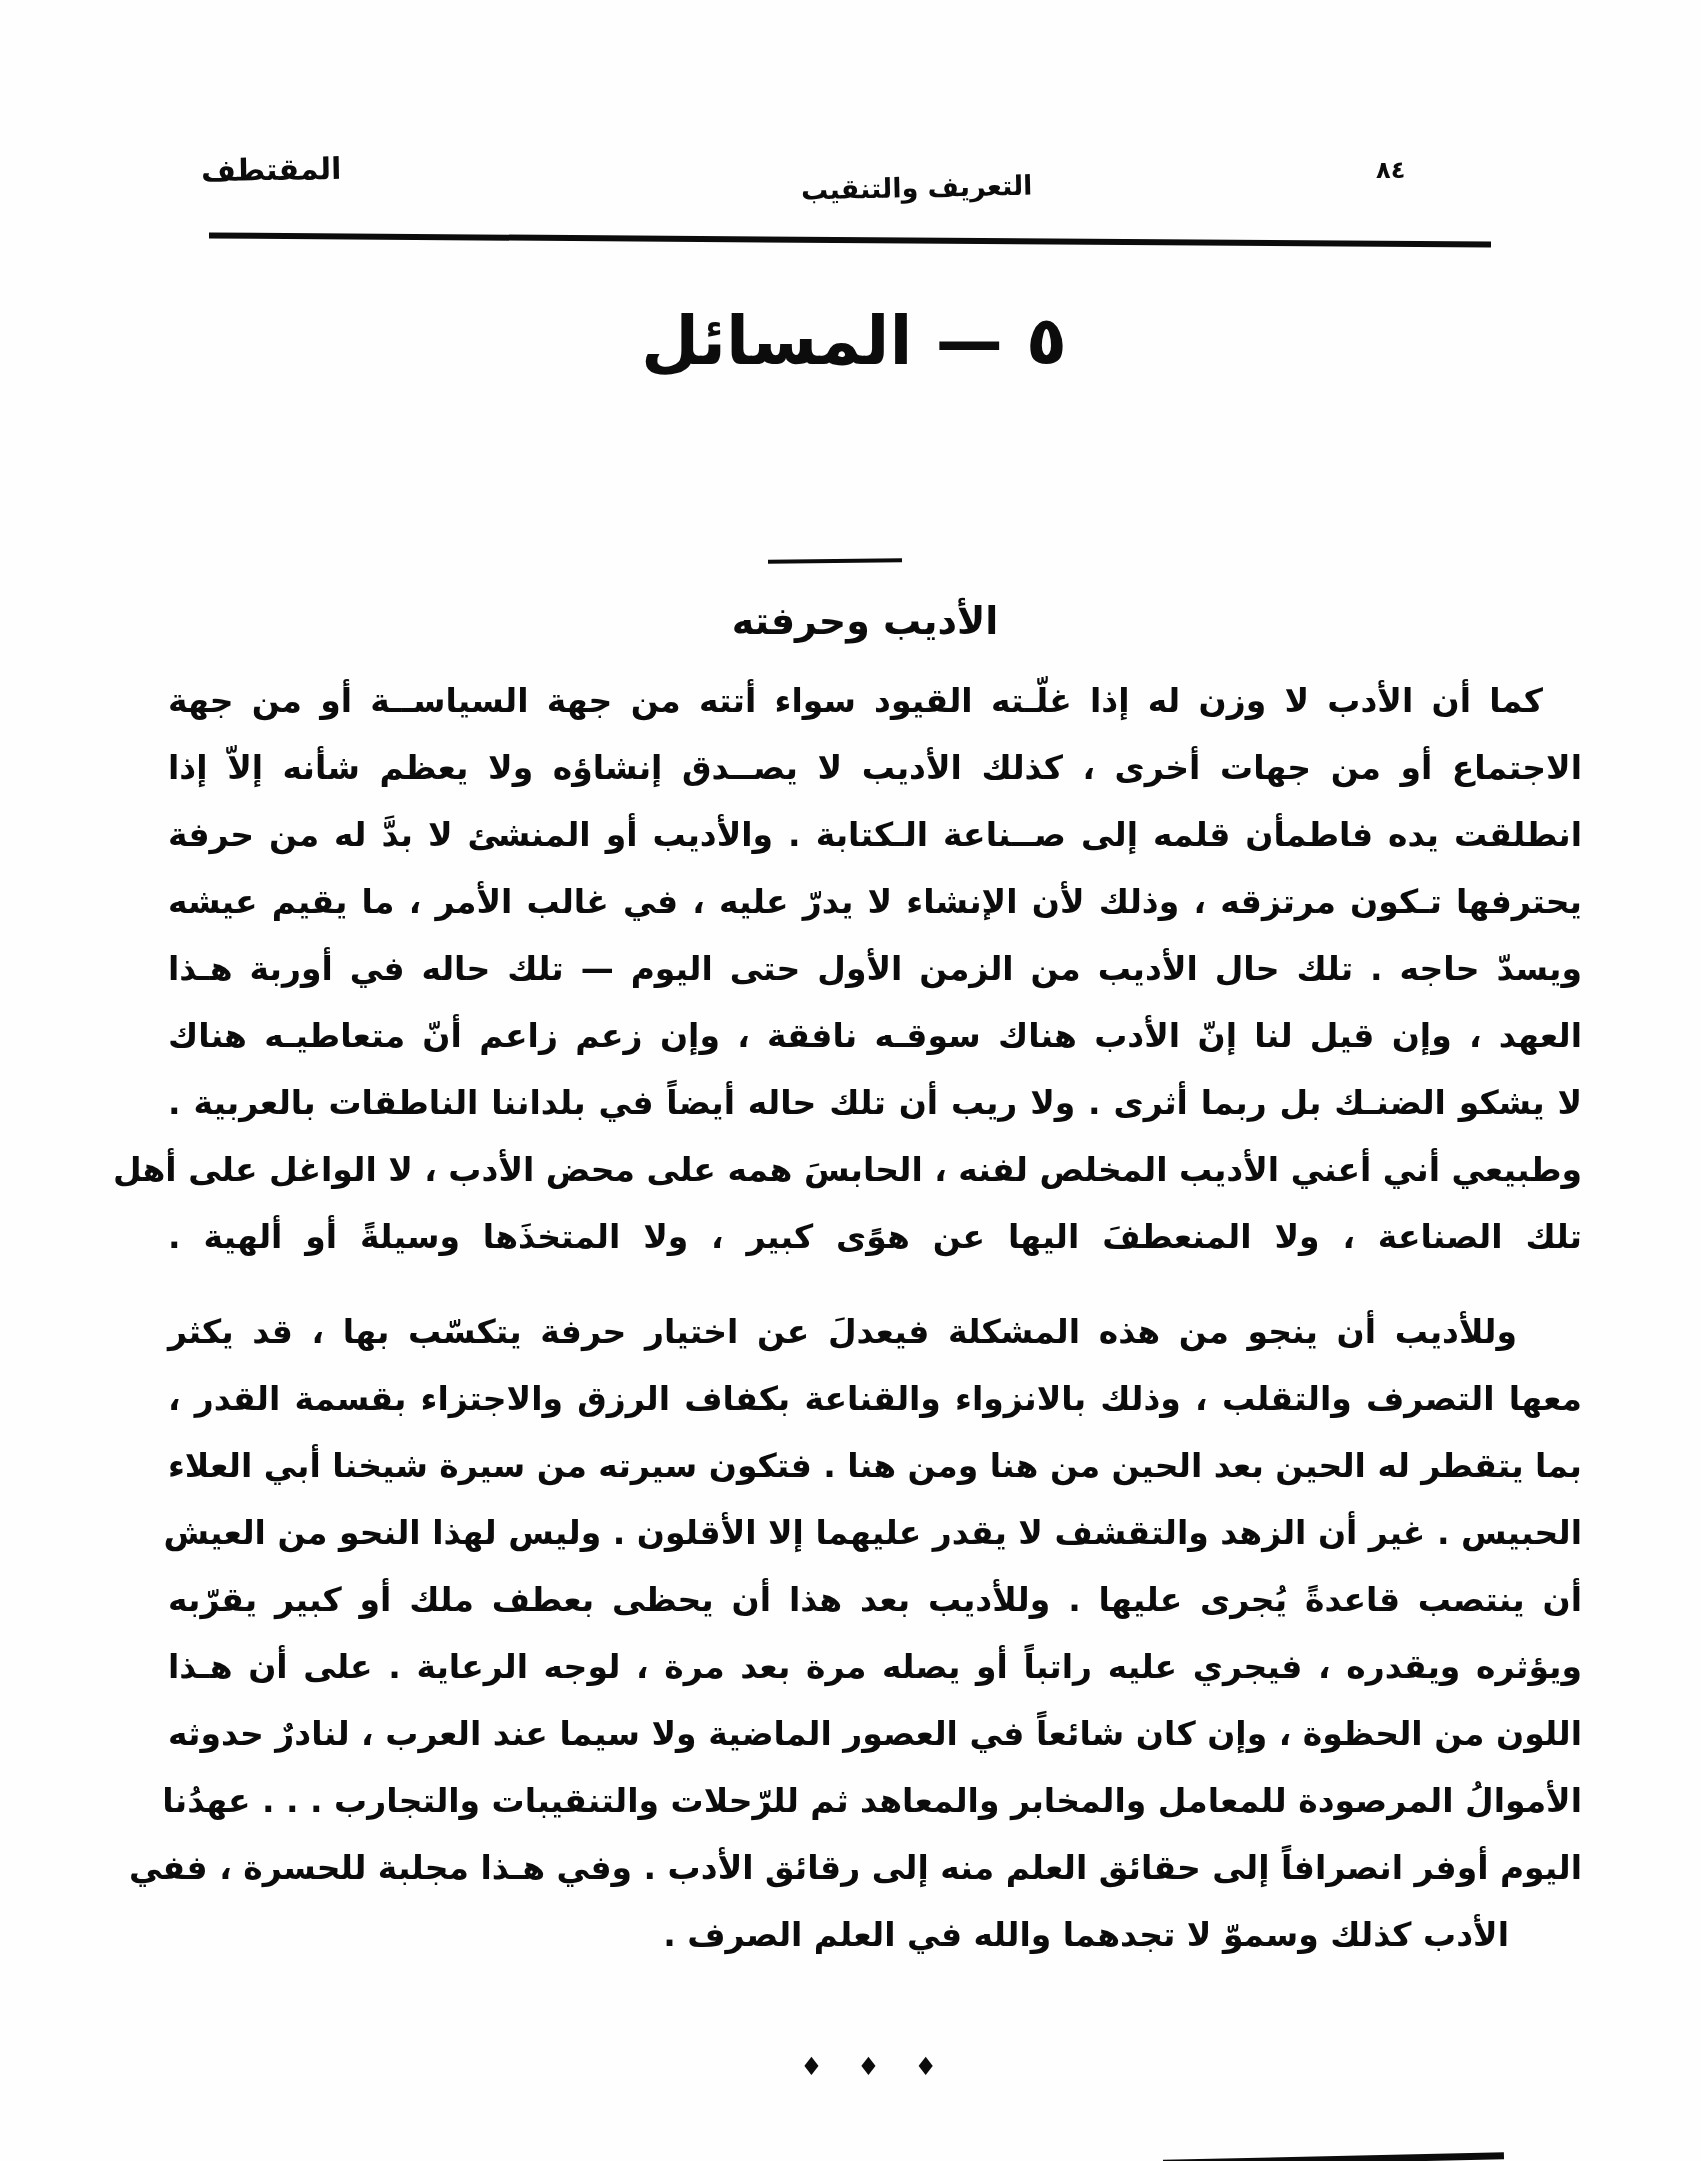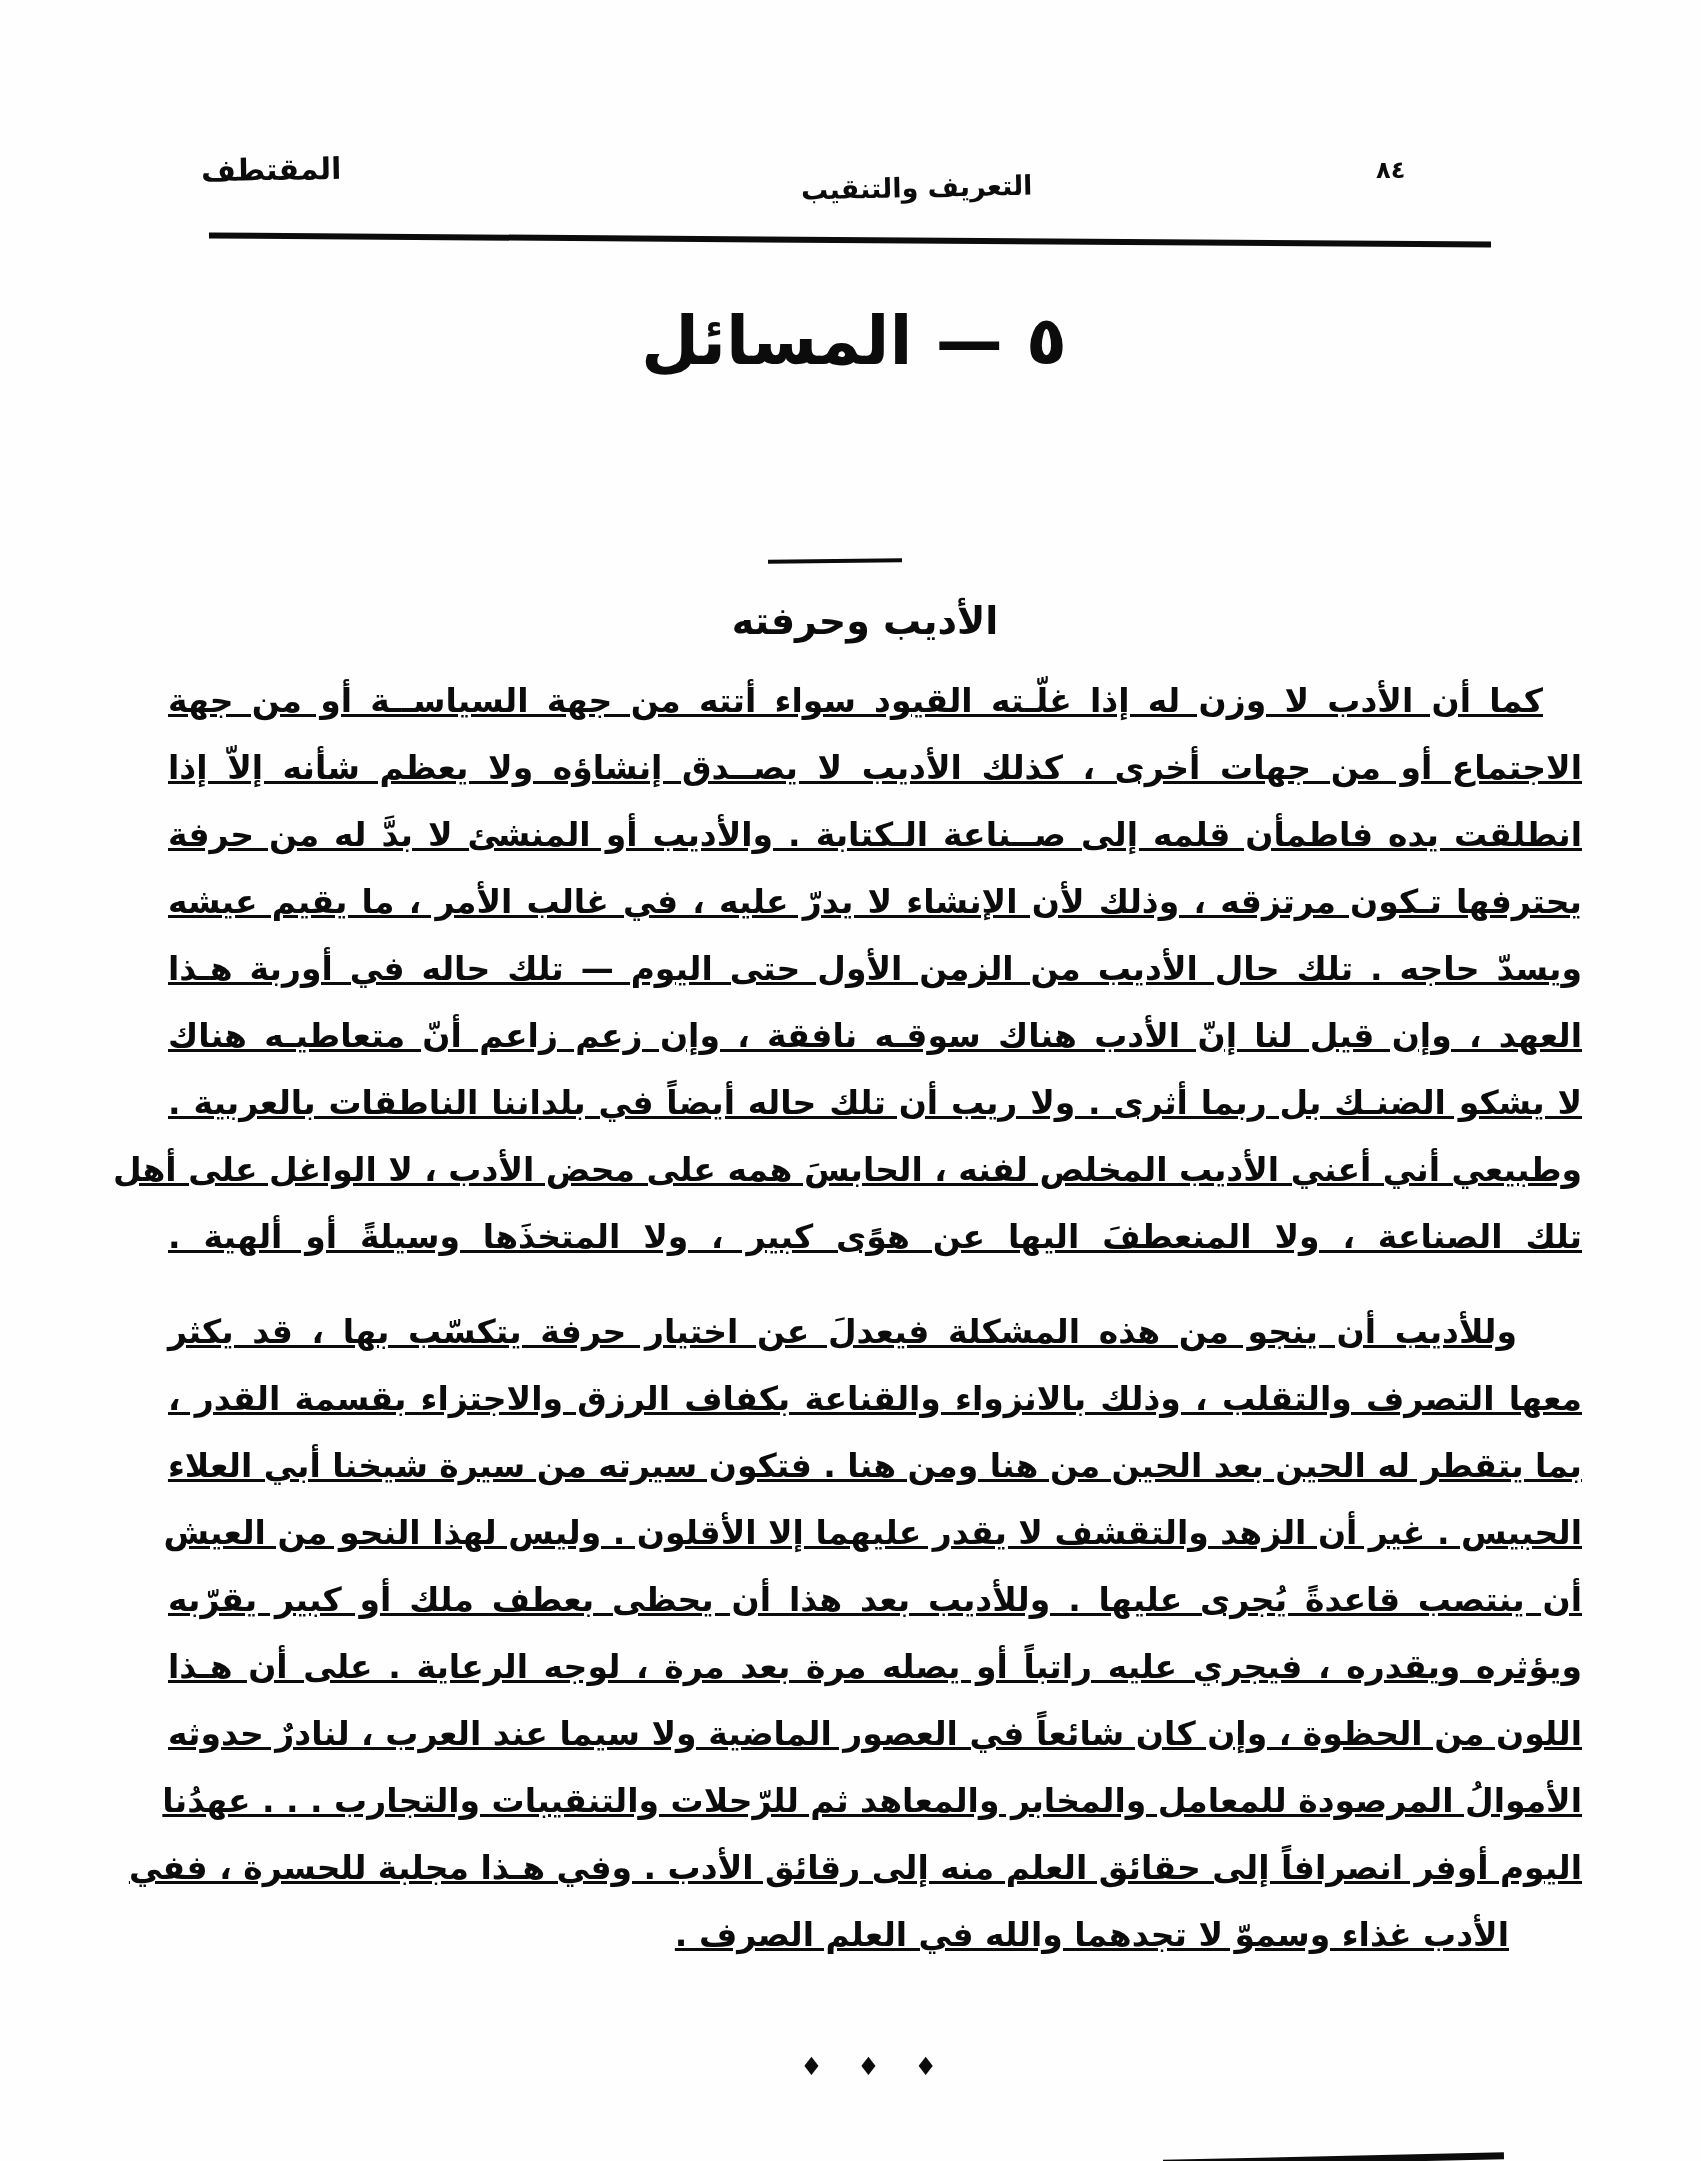--- a/index.html
+++ b/index.html
@@ -81,21 +81,21 @@
     font-size: 38px;
     font-weight: bold;
   }
   
   .article-body {
     position: absolute;
     top: 667px;
     right: 119px;
     width: 1414px;
   }
-  .para { margin: 0; text-decoration: underline; }
+  .para { margin: 0; }
   .para-2 { margin-top: 28px; }
   .text-line {
     height: 67px;
     line-height: 67px;
     font-size: 33px;
     font-weight: bold;
     text-align: justify;
     text-align-last: justify;
     white-space: nowrap;
   }
@@ -154,21 +154,21 @@
     <div class="para para-2">
       <div class="text-line indent-md">وللأديب أن ينجو من هذه المشكلة فيعدلَ عن اختيار حرفة يتكسّب بها ، قد يكثر</div>
       <div class="text-line">معها التصرف والتقلب ، وذلك بالانزواء والقناعة بكفاف الرزق والاجتزاء بقسمة القدر ،</div>
       <div class="text-line">بما يتقطر له الحين بعد الحين من هنا ومن هنا . فتكون سيرته من سيرة شيخنا أبي العلاء</div>
       <div class="text-line">الحبيس . غير أن الزهد والتقشف لا يقدر عليهما إلا الأقلون . وليس لهذا النحو من العيش</div>
       <div class="text-line">أن ينتصب قاعدةً يُجرى عليها . وللأديب بعد هذا أن يحظى بعطف ملك أو كبير يقرّبه</div>
       <div class="text-line">ويؤثره ويقدره ، فيجري عليه راتباً أو يصله مرة بعد مرة ، لوجه الرعاية . على أن هـذا</div>
       <div class="text-line">اللون من الحظوة ، وإن كان شائعاً في العصور الماضية ولا سيما عند العرب ، لنادرٌ حدوثه</div>
       <div class="text-line">الأموالُ المرصودة للمعامل والمخابر والمعاهد ثم للرّحلات والتنقيبات والتجارب . . . عهدُنا</div>
       <div class="text-line">اليوم أوفر انصرافاً إلى حقائق العلم منه إلى رقائق الأدب . وفي هـذا مجلبة للحسرة ، ففي</div>
-      <div class="text-line line-last">الأدب غذاء وسموّ لا تجدهما والله في العلم الصرف .</div>
+      <div class="text-line line-last">الأدب كذلك وسموّ لا تجدهما والله في العلم الصرف .</div>
     </div>
     <div class="end-ornament">♦ ♦ ♦</div>
   </div>
 
   <div class="footnote-rule"></div>
 
 </div>
 
 
 </body></html>

